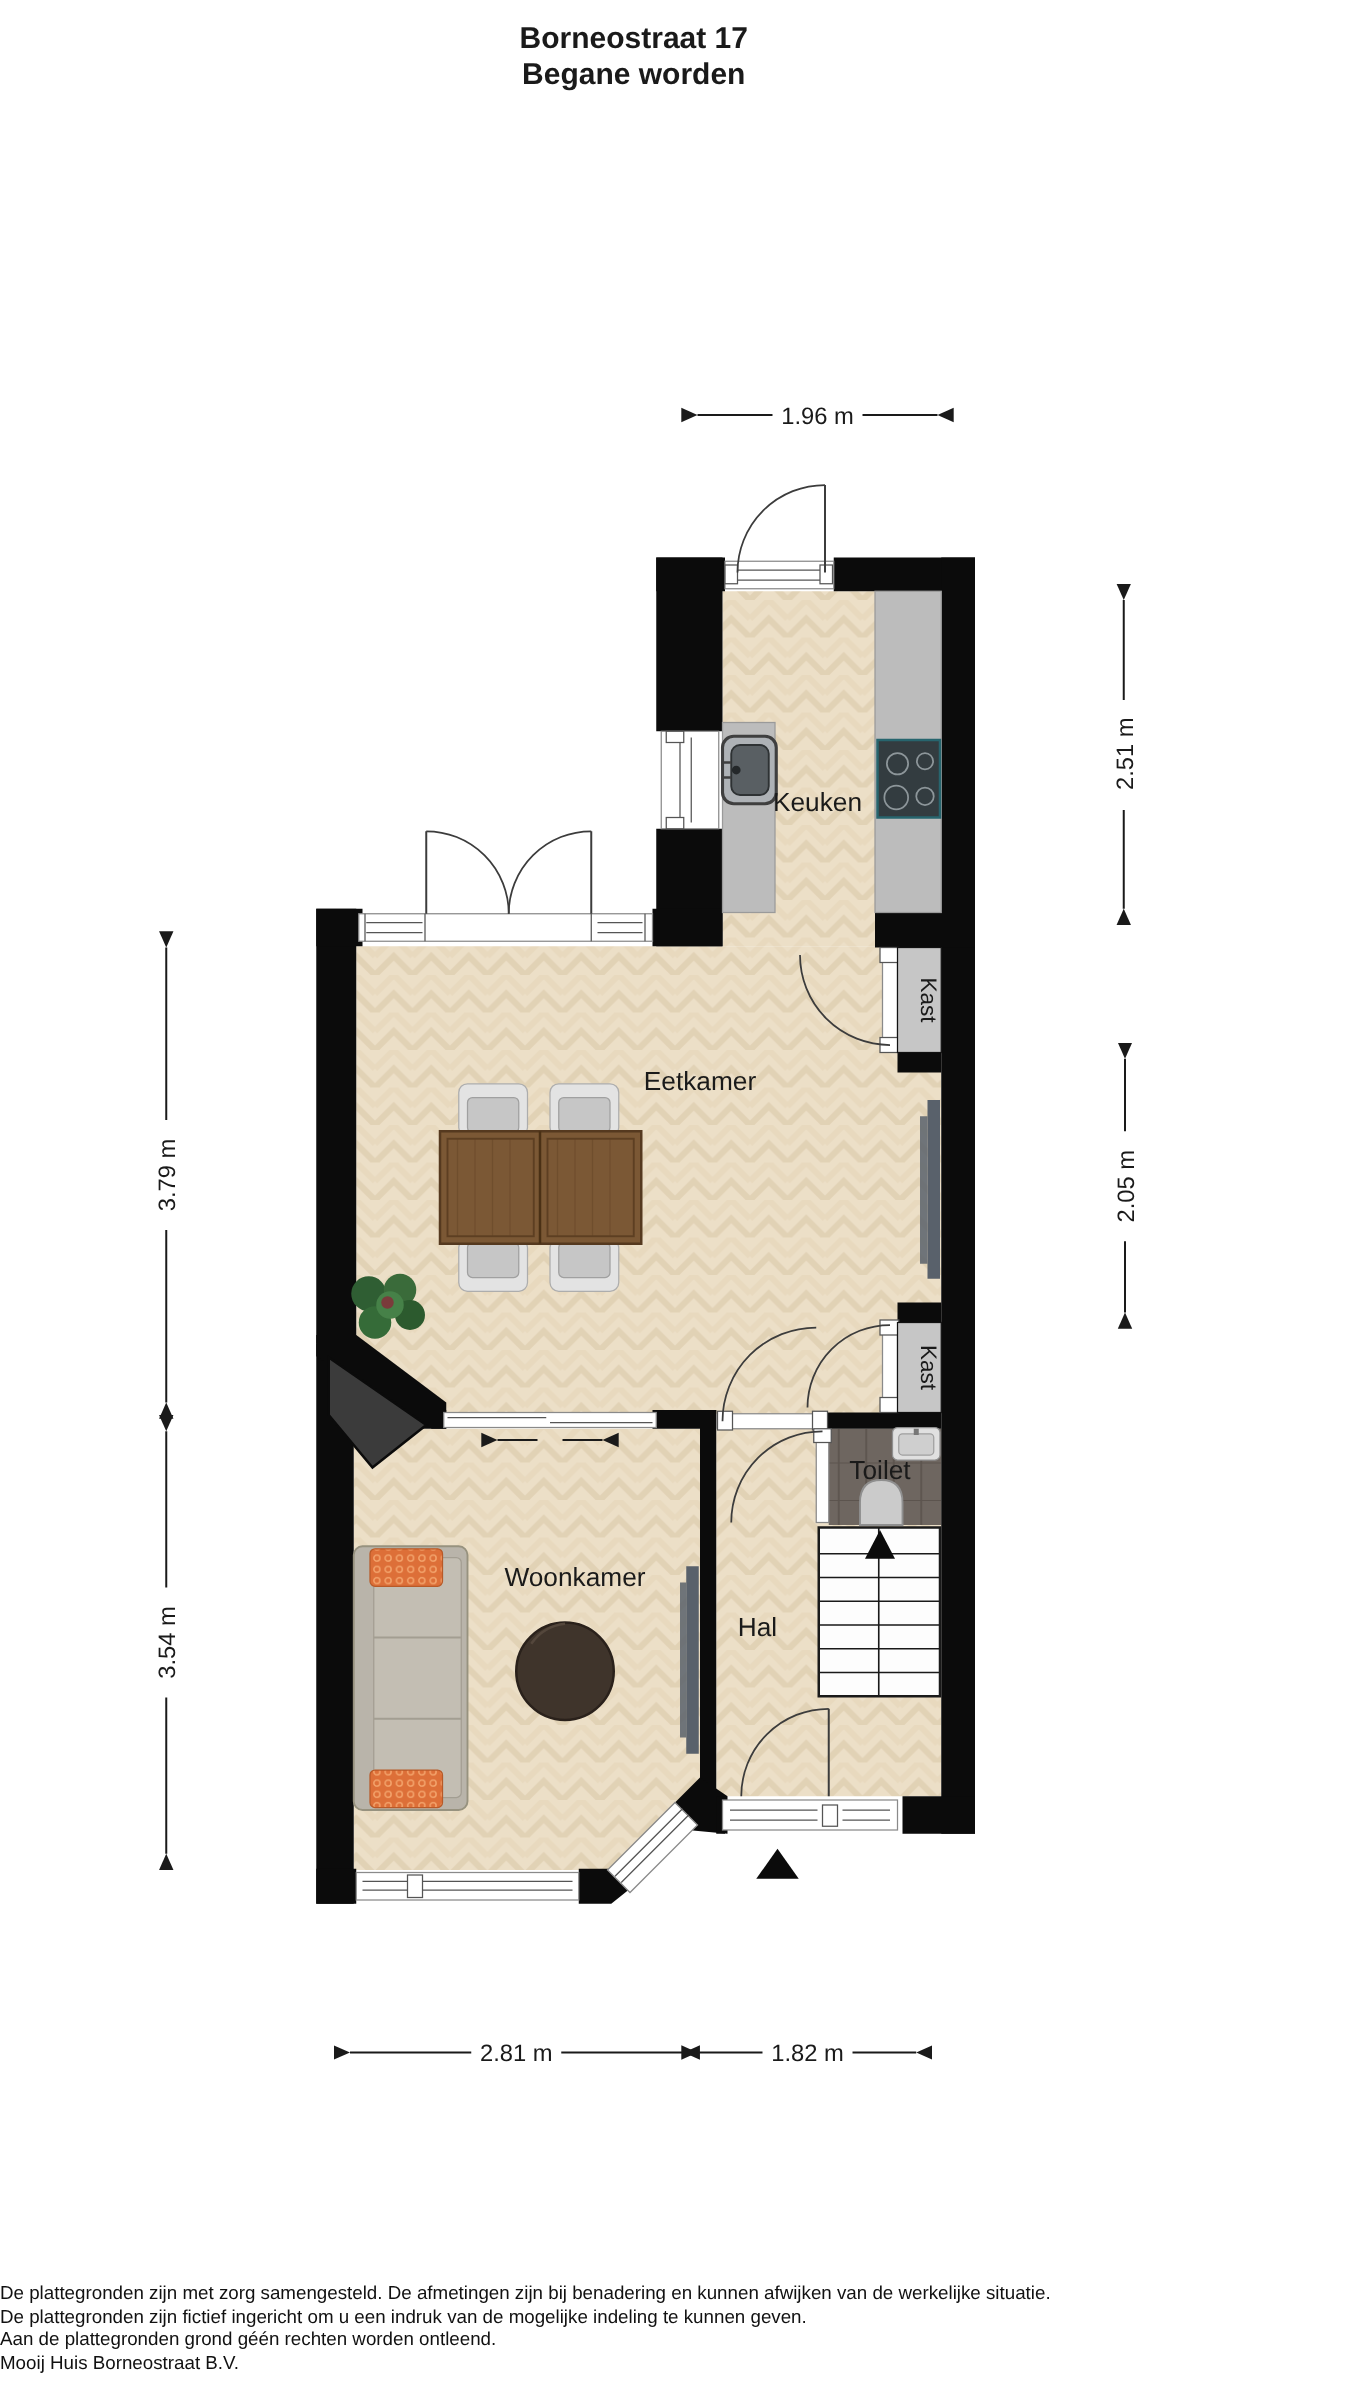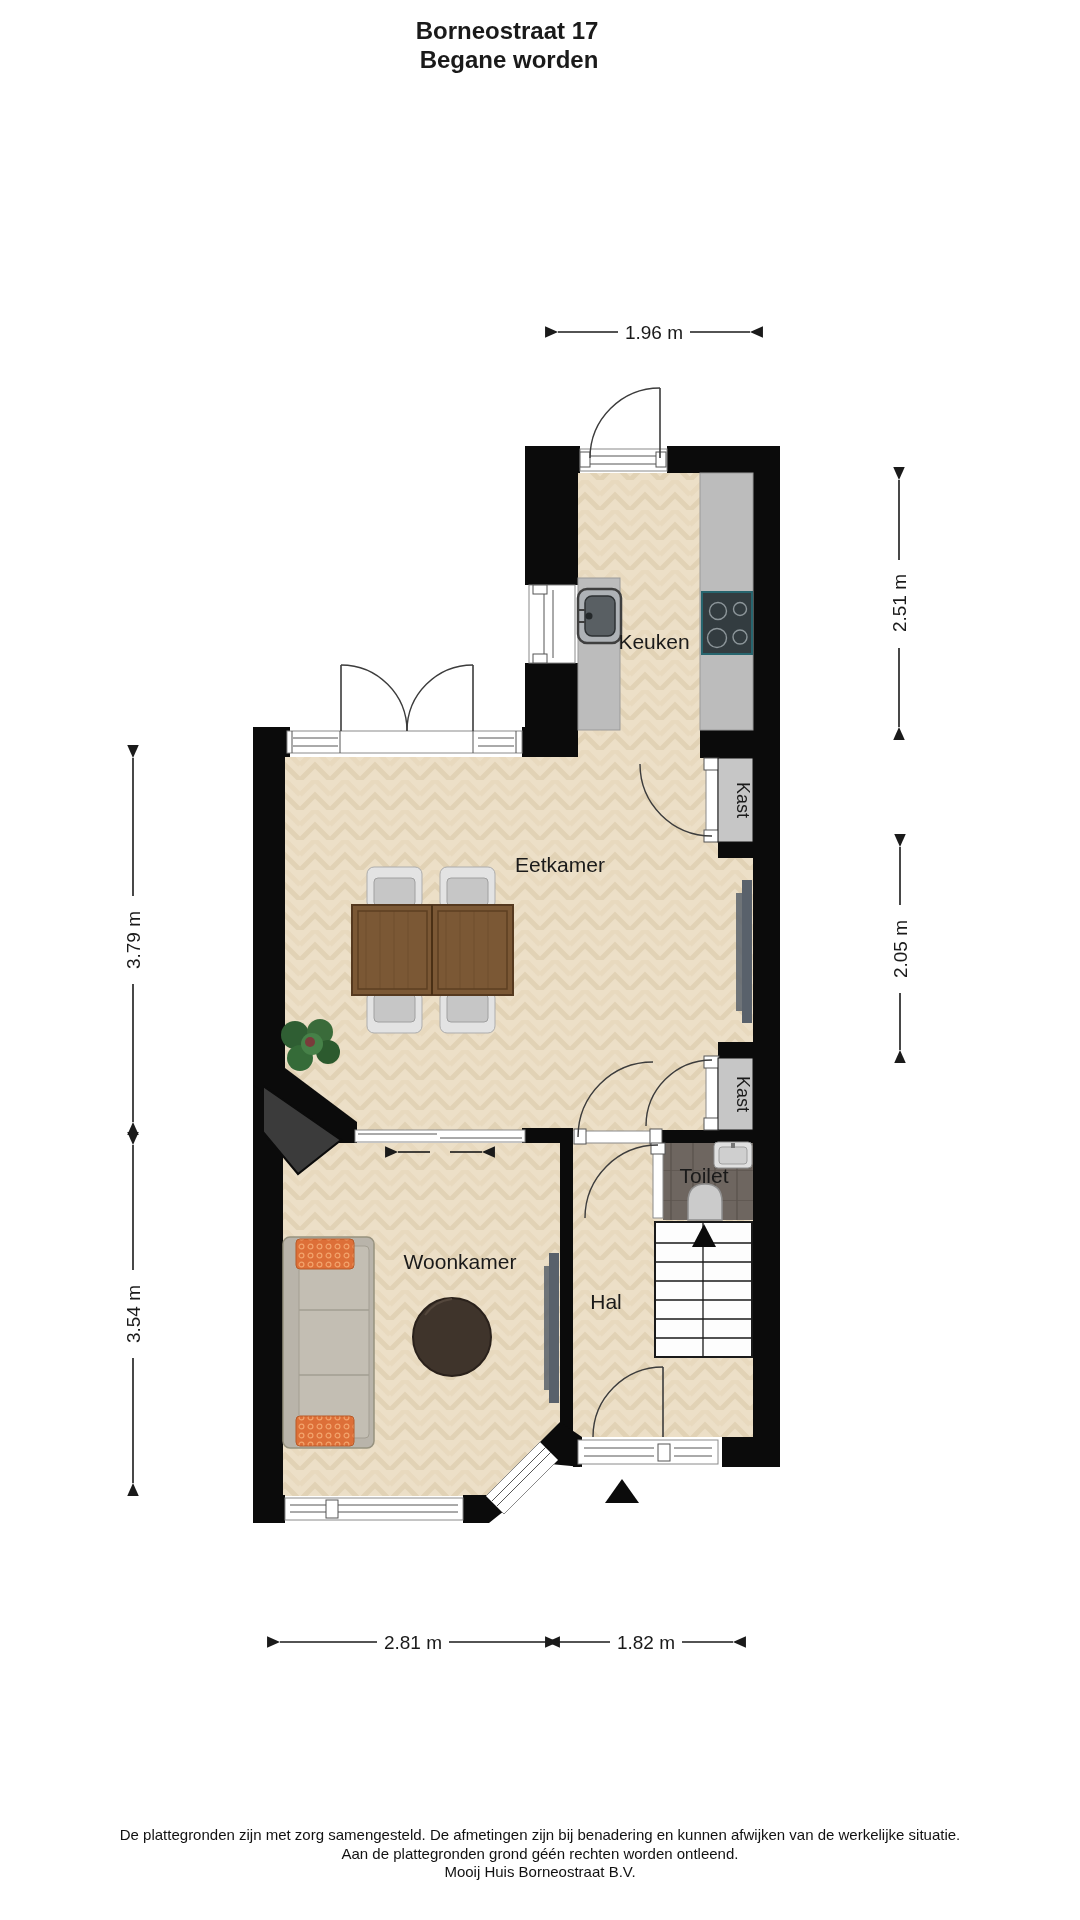--- a/index.html
+++ b/index.html
@@ -1,21 +1,21 @@
 <!DOCTYPE html>
 <html><head>
 <meta charset="utf-8">
 <style>
   html,body{margin:0;padding:0;background:#ffffff;}
   .page{position:relative;width:1080px;height:1920px;background:#fff;overflow:hidden;
         font-family:"Liberation Sans",sans-serif;color:#111;}
   .title-block{position:absolute;top:16px;left:507px;transform:translateX(-50%);
-        text-align:right;font-weight:bold;font-size:24px;line-height:29px;color:#1a1a1a;white-space:nowrap;}
+        text-align:center;font-weight:bold;font-size:24px;line-height:29px;color:#1a1a1a;white-space:nowrap;}
   .plan-svg{position:absolute;left:0;top:0;}
-  .footer-block{position:absolute;top:1826px;left:0;width:1080px;text-align:center;
+  .footer-block{position:absolute;top:1826px;left:0;width:1080px;
         font-size:15px;line-height:18.5px;color:#111;}
   text{font-family:"Liberation Sans",sans-serif;fill:#1a1a1a;}
   .room-label{font-size:21px;}
   .kast-label{font-size:18px;}
   .dim-label{font-size:19px;}
   .wall{fill:#0b0b0b;}
   .winband{fill:#ffffff;stroke:#8a8a8a;stroke-width:1;}
   .glaze{stroke:#555;stroke-width:1;fill:none;}
   .jamb{fill:#ffffff;stroke:#555;stroke-width:1;}
   .doorarc{stroke:#3c3c3c;stroke-width:1.4;fill:none;}
@@ -282,17 +282,18 @@
       <text class="dim-label" x="413" y="1649" text-anchor="middle">2.81 m</text>
 
       <line class="dimline" x1="558" y1="1642" x2="733" y2="1642" marker-start="url(#ah)" marker-end="url(#ah)"></line>
       <rect x="610" y="1629" width="72" height="26" fill="#fff"></rect>
       <text class="dim-label" x="646" y="1649" text-anchor="middle">1.82 m</text>
     </g>
   </svg>
 
   <div class="footer-block">
     <div>De plattegronden zijn met zorg samengesteld. De afmetingen zijn bij benadering en kunnen afwijken van de werkelijke situatie.</div>
+    <div>De plattegronden zijn fictief ingericht om u een indruk van de mogelijke indeling te kunnen geven.</div>
     <div>Aan de plattegronden grond géén rechten worden ontleend.</div>
     <div>Mooij Huis Borneostraat B.V.</div>
   </div>
 
 </div>
 
 </body></html>

